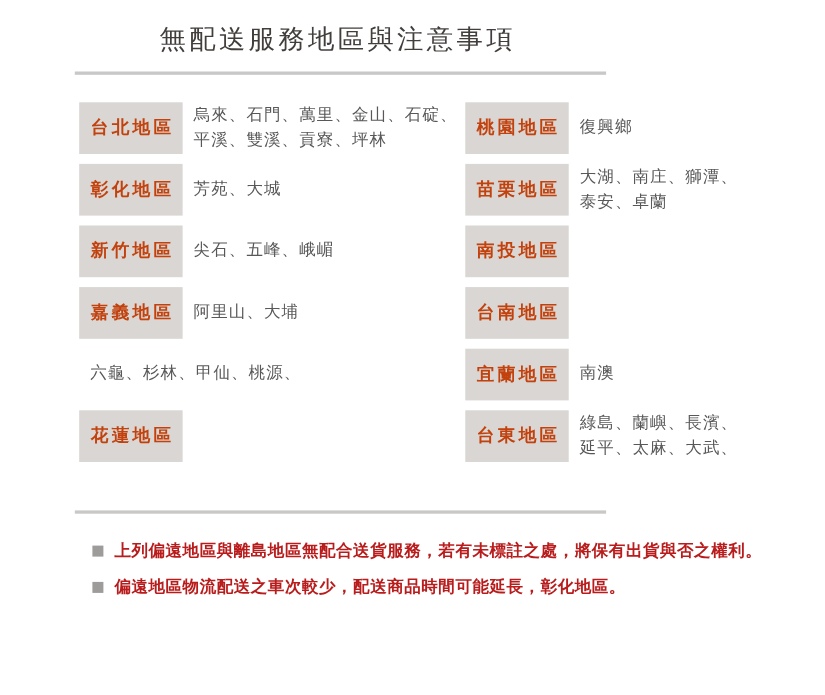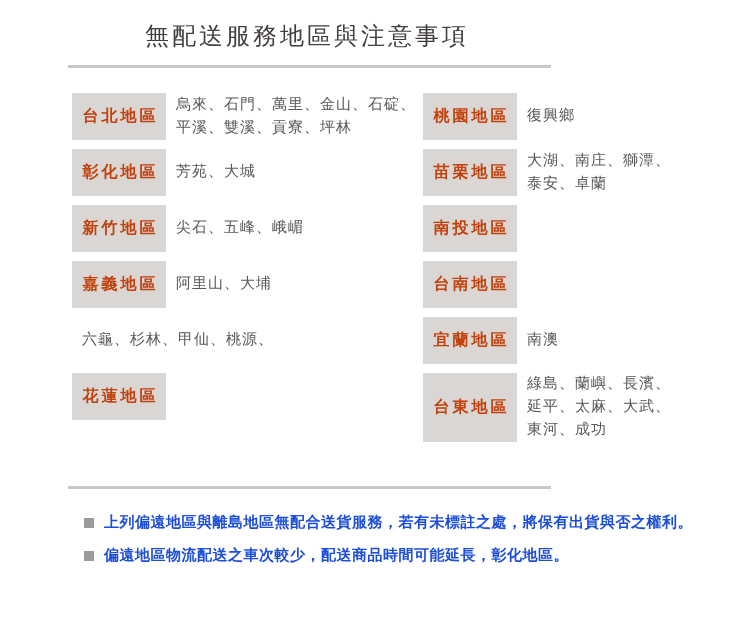--- a/index.html
+++ b/index.html
@@ -63,21 +63,21 @@
     color: #595757;
     letter-spacing: 1px;
     white-space: nowrap;
   }
 
   .notes { margin: 24px 0 0 84px; }
   .note {
     display: flex;
     align-items: center;
     margin-bottom: 14px;
-    color: #1d4ed8;
+    color: #b91c1c;
     font-size: 15px;
     font-weight: bold;
     letter-spacing: 0.5px;
     white-space: nowrap;
   }
   .bullet {
     width: 10px;
     height: 10px;
     background: #9d9c9b;
     margin-right: 10px;
@@ -169,21 +169,20 @@
         <div class="areas">
           <div>南澳</div>
         </div>
       </div>
 
       <div class="row">
         <div class="label">台東地區</div>
         <div class="areas">
           <div>綠島、蘭嶼、長濱、</div>
           <div>延平、太麻、大武、</div>
-          <div>東河、成功</div>
         </div>
       </div>
 
     </div>
   </div>
 
   <div class="divider divider-notes"></div>
 
   <div class="notes">
     <div class="note">

